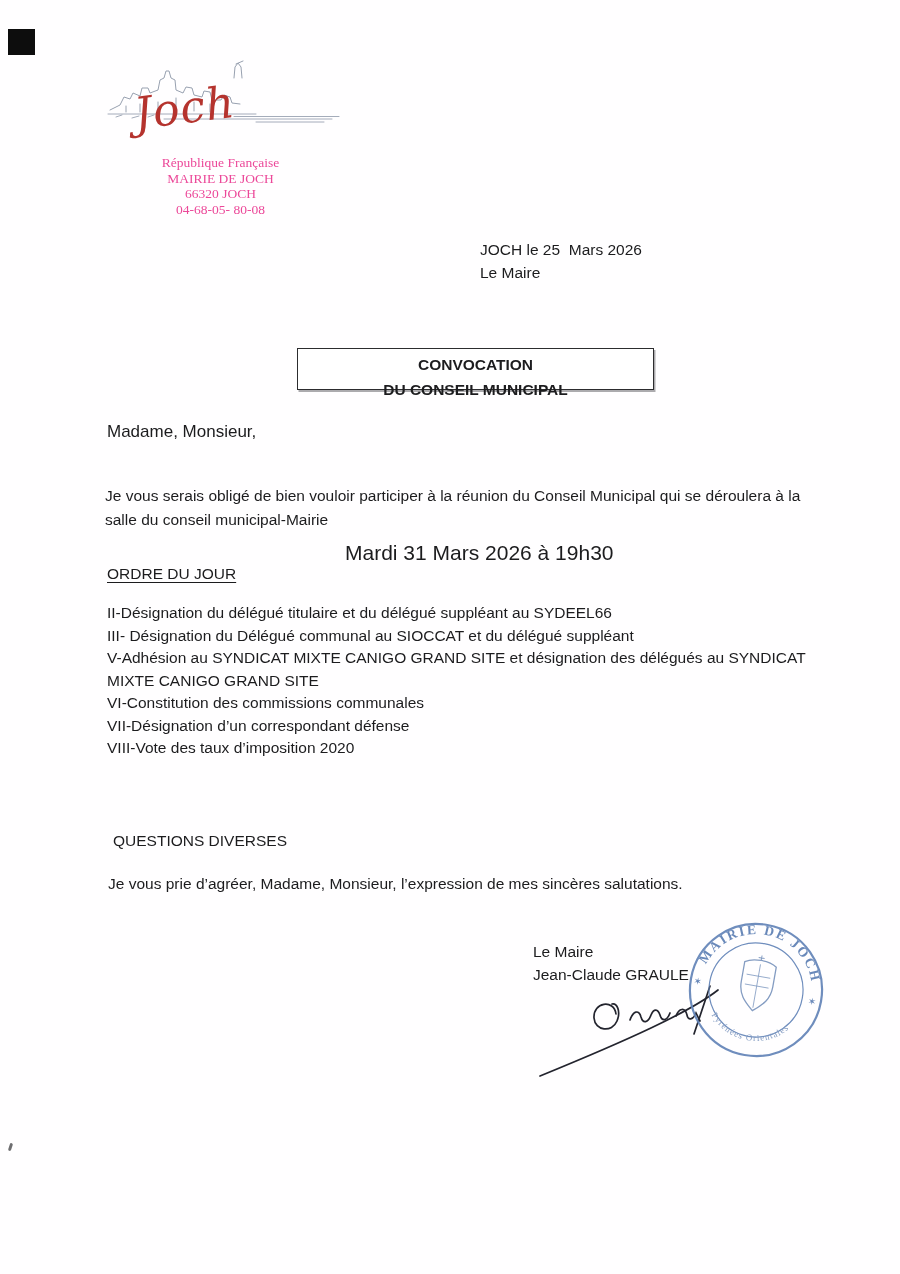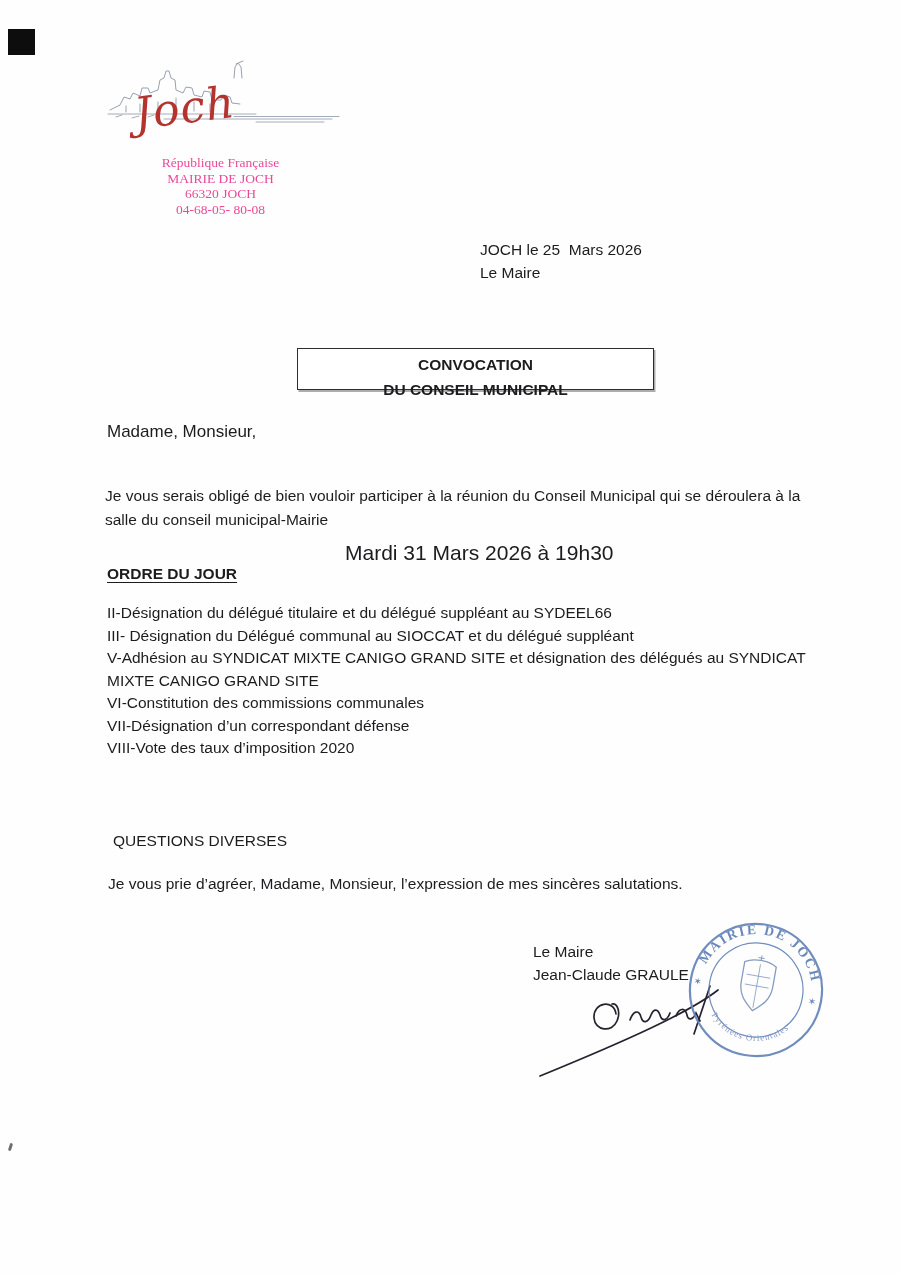--- a/index.html
+++ b/index.html
@@ -32,21 +32,21 @@
   .title-box {
     left:297px; top:348px; width:357px; height:42px; box-sizing:border-box;
     border:1.5px solid #2c2c2e; box-shadow:1.5px 2px 0 rgba(70,70,75,.45);
     text-align:center; font-weight:bold; font-size:15.5px; line-height:25px;
     padding-top:3px; background:#fff;
   }
 
   .salutation { left:107px; top:422px; font-size:17px; }
   .intro      { left:105px; top:484px; width:712px; font-size:15.5px; line-height:24px; }
   .meeting    { left:345px; top:541px; font-size:21px; }
-  .ordre      { left:107px; top:565px; font-size:15.5px; font-weight:bold; text-decoration:underline; text-underline-offset:3px;text-align:right; }
+  .ordre      { left:107px; top:565px; font-size:15.5px; font-weight:normal; text-decoration:underline; text-underline-offset:3px;text-align:right; }
   .agenda     { left:107px; top:602px; width:703px; font-size:15.5px; line-height:22.5px; }
   .questions  { left:113px; top:832px; font-size:15.5px; }
   .closing    { left:108px; top:875px; font-size:15.5px; }
 
   .sig-block  { left:533px; top:940px; font-size:15.5px; line-height:23px; }
   .signature-svg { left:530px; top:978px; }
 
   .stamp-wrap { left:686px; top:920px; width:140px; height:140px; transform:rotate(10deg); opacity:.92; }
 
   .speck { left:9px; top:1143px; width:3px; height:8px; background:#6e6e70; border-radius:2px; transform:rotate(18deg); }

